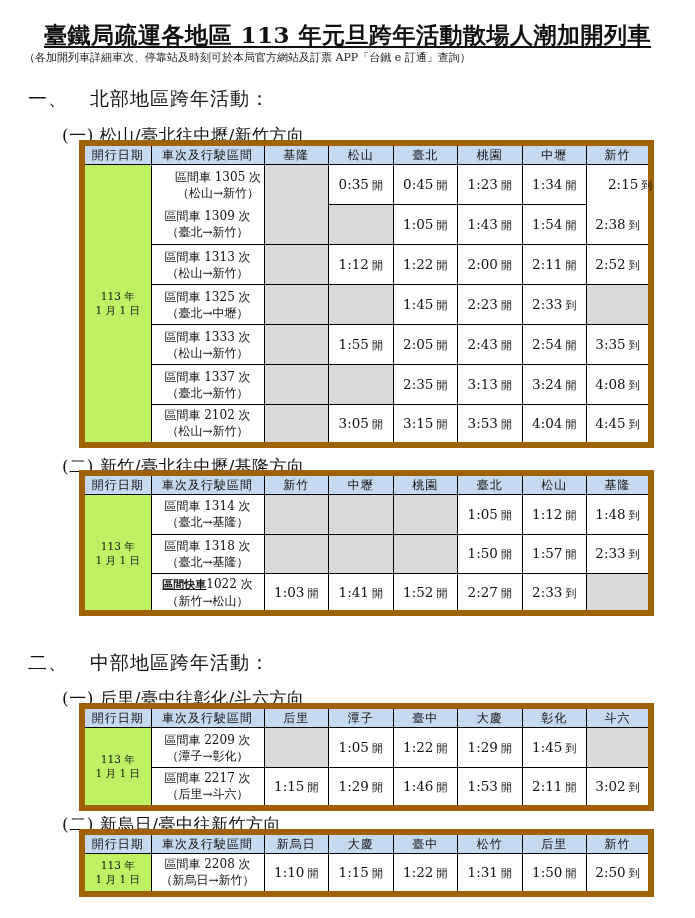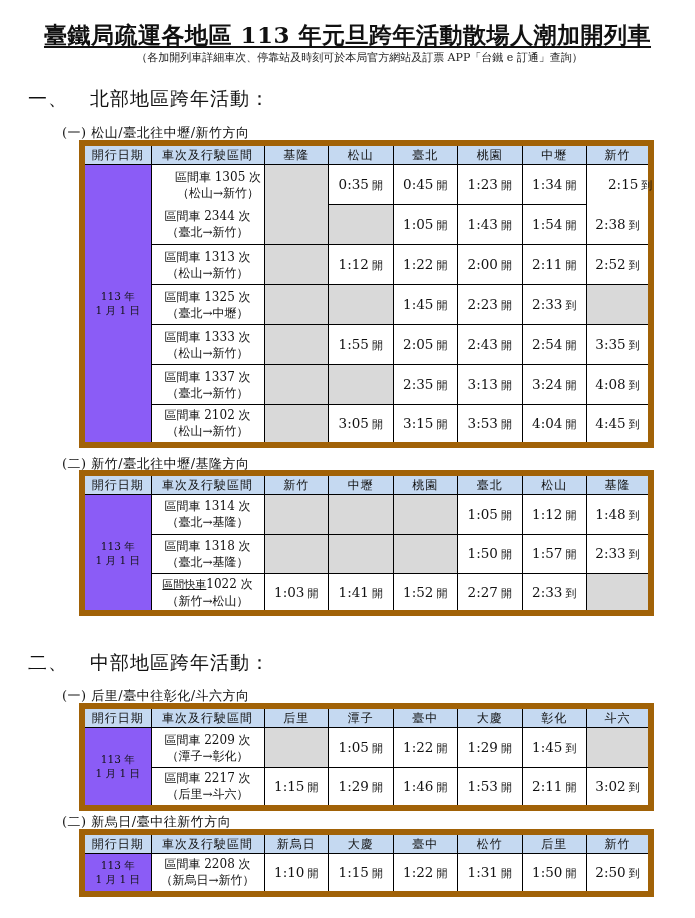--- a/index.html
+++ b/index.html
@@ -1,37 +1,37 @@
 <!DOCTYPE html>
 <html><head>
 <meta charset="utf-8">
 <style>
   html, body { margin:0; padding:0; background:#ffffff; }
   body { width:695px; height:918px; position:relative; overflow:hidden;
          font-family:"DejaVu Serif","Liberation Serif",serif; color:#111; }
   .title { position:absolute; left:0; top:20px; width:695px; text-align:center;
            font-size:23px; font-weight:bold; letter-spacing:0.5px; }
   .title span { text-decoration:underline; text-underline-offset:3px; text-decoration-thickness:2px; }
-  .subtitle { position:absolute; left:0; top:50px; width:695px; text-align:center;
+  .subtitle { position:absolute; left:0; top:50px; width:695px; text-align:left;
               font-size:11px; color:#222; padding-left:24px; box-sizing:border-box; }
   .section-heading { position:absolute; left:28px; font-size:19px; font-weight:normal;
                      font-family:"DejaVu Sans","Liberation Sans",sans-serif; letter-spacing:1px; }
   .section-heading .num { margin-right:22px; }
-  .sub-heading { position:absolute; left:62px; font-size:13px; letter-spacing:0.5px; }
+  .sub-heading { position:absolute; left:62px; font-size:17px; letter-spacing:0.5px; }
   table.tt { position:absolute; left:79px; border-collapse:collapse; table-layout:fixed;
              border:6px solid #a16207; }
   table.tt td, table.tt th { border:1px solid #000; padding:0; text-align:center; vertical-align:middle; }
   table.tt th { background:#c5d9f1; font-weight:normal; font-size:12px; height:18px; letter-spacing:1px; }
-  table.tt td.date { background:#8b5cf6; font-size:10.5px; line-height:14px; }
+  table.tt td.date { background:#bef264; font-size:10.5px; line-height:14px; }
   table.tt td.train { font-size:12px; line-height:16px; background:#fff; }
   table.tt td.time { font-size:13.5px; background:#fff; white-space:nowrap; }
   table.tt td.gray { background:#d9d9d9; }
   table.tt td.nb { border-bottom:none;padding-left:21px; }
   table.tt td.nt { border-top:none; }
-  .express { font-weight:normal; text-decoration:underline; font-size:11px; }
+  .express { font-weight:bold; text-decoration:underline; font-size:11px; }
   .unit { font-size:11px; margin-left:3px; }
   col.c-date { width:69px; } col.c-train { width:113px; } col.c-st { width:64.5px; }
 </style>
 </head>
 <body>
 
 <div class="title"><span>臺鐵局疏運各地區 113 年元旦跨年活動散場人潮加開列車</span></div>
 <div class="subtitle">（各加開列車詳細車次、停靠站及時刻可於本局官方網站及訂票 APP「台鐵 e 訂通」查詢）</div>
 
 <div class="section-heading" style="top:86px;">
@@ -71,21 +71,21 @@
         </td>
         <td class="time gray nb"></td>
         <td class="time">0:35<span class="unit">開</span></td>
         <td class="time">0:45<span class="unit">開</span></td>
         <td class="time">1:23<span class="unit">開</span></td>
         <td class="time">1:34<span class="unit">開</span></td>
         <td class="time nb">2:15<span class="unit">到</span></td>
       </tr>
       <tr style="height:40px">
         <td class="train nt">
-          <div><span>區間車 2344 次</span></div>
+          <div><span>區間車 1309 次</span></div>
           <div>（臺北→新竹）</div>
         </td>
         <td class="time gray nt"></td>
         <td class="time gray nt"></td>
         <td class="time">1:05<span class="unit">開</span></td>
         <td class="time">1:43<span class="unit">開</span></td>
         <td class="time">1:54<span class="unit">開</span></td>
         <td class="time nt">2:38<span class="unit">到</span></td>
       </tr>
       <tr style="height:40px">

